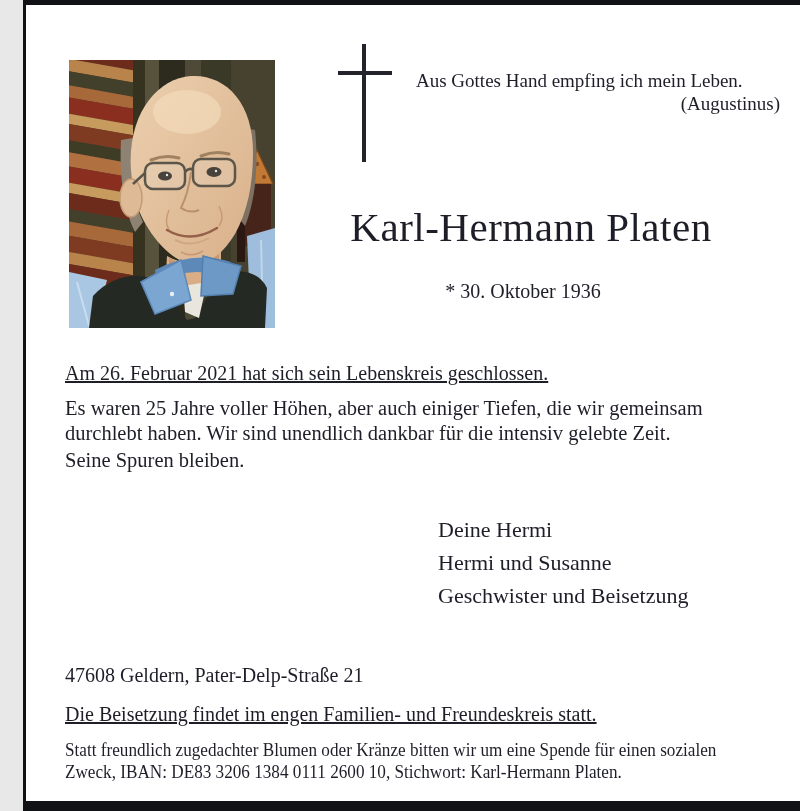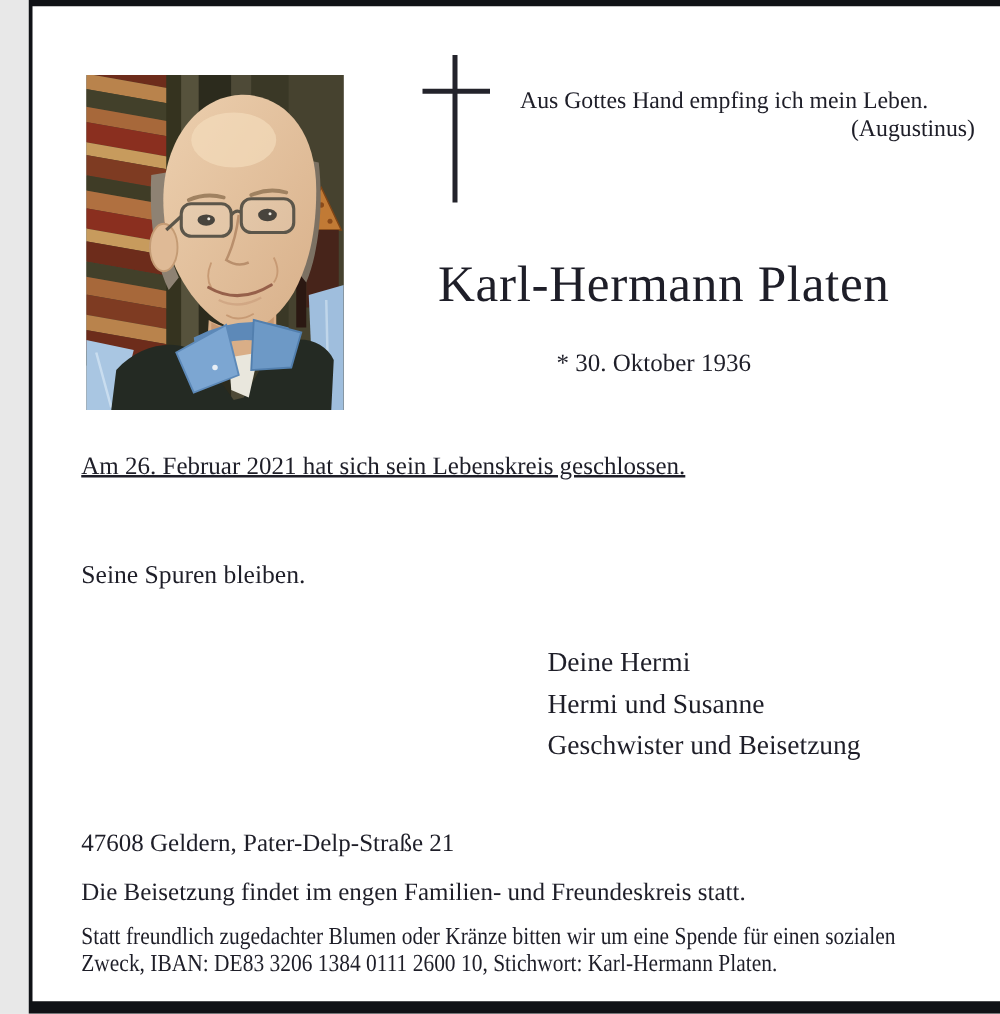--- a/index.html
+++ b/index.html
@@ -32,21 +32,21 @@
   .name{left:210px;top:198px;width:590px;text-align:center;font-size:41px;letter-spacing:.5px;}
   .birth{left:207px;top:275px;width:580px;text-align:center;font-size:20px;}
   
   .p1{left:39px;top:357px;font-size:20px;white-space:nowrap;text-decoration:underline;}
   .p2{left:39px;top:391px;width:700px;font-size:20.5px;line-height:25px;}
   .p3{left:39px;top:444px;font-size:20.5px;white-space:nowrap;}
   
   .mourners{left:412px;top:508px;font-size:22px;line-height:33px;white-space:nowrap;}
   
   .address{left:39px;top:659px;font-size:20px;white-space:nowrap;}
-  .funeral{left:39px;top:698px;font-size:20px;white-space:nowrap;}
+  .funeral{left:39px;top:698px;font-size:20px;white-space:nowrap;text-decoration:underline;}
   .donation{left:39px;top:734px;font-size:19.5px;line-height:22px;white-space:nowrap;
             transform:scaleX(0.88);transform-origin:left top;}
 </style>
 </head>
 <body>
 
 <div class="page">
 
   <div class="abs photo">
     <svg viewBox="0 0 206 268" preserveAspectRatio="none">
@@ -157,20 +157,21 @@
 
   <div class="abs verse">
     <div>Aus Gottes Hand empfing ich mein Leben.</div>
     <div class="attr">(Augustinus)</div>
   </div>
 
   <div class="abs name">Karl-Hermann Platen</div>
   <div class="abs birth">* 30. Oktober 1936</div>
 
   <div class="abs p1">Am 26. Februar 2021 hat sich sein Lebenskreis geschlossen.</div>
+  <div class="abs p2">Es waren 25 Jahre voller Höhen, aber auch einiger Tiefen, die wir gemeinsam durchlebt haben. Wir sind unendlich dankbar für die intensiv gelebte Zeit.</div>
   <div class="abs p3">Seine Spuren bleiben.</div>
 
   <div class="abs mourners">
     <div>Deine Hermi</div>
     <div>Hermi und Susanne</div>
     <div>Geschwister und Beisetzung</div>
   </div>
 
   <div class="abs address">47608 Geldern, Pater-Delp-Straße 21</div>
   <div class="abs funeral">Die Beisetzung findet im engen Familien- und Freundeskreis statt.</div>

